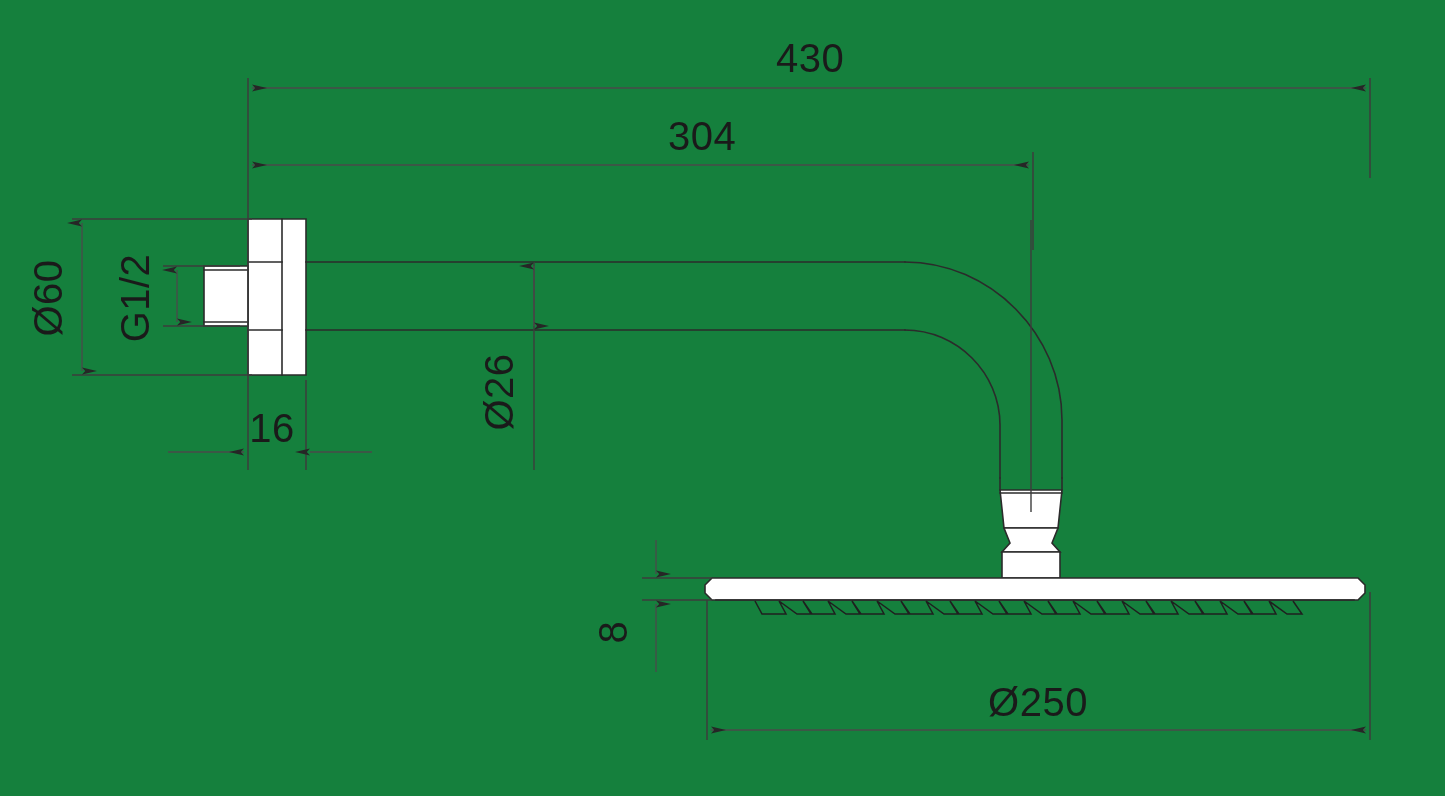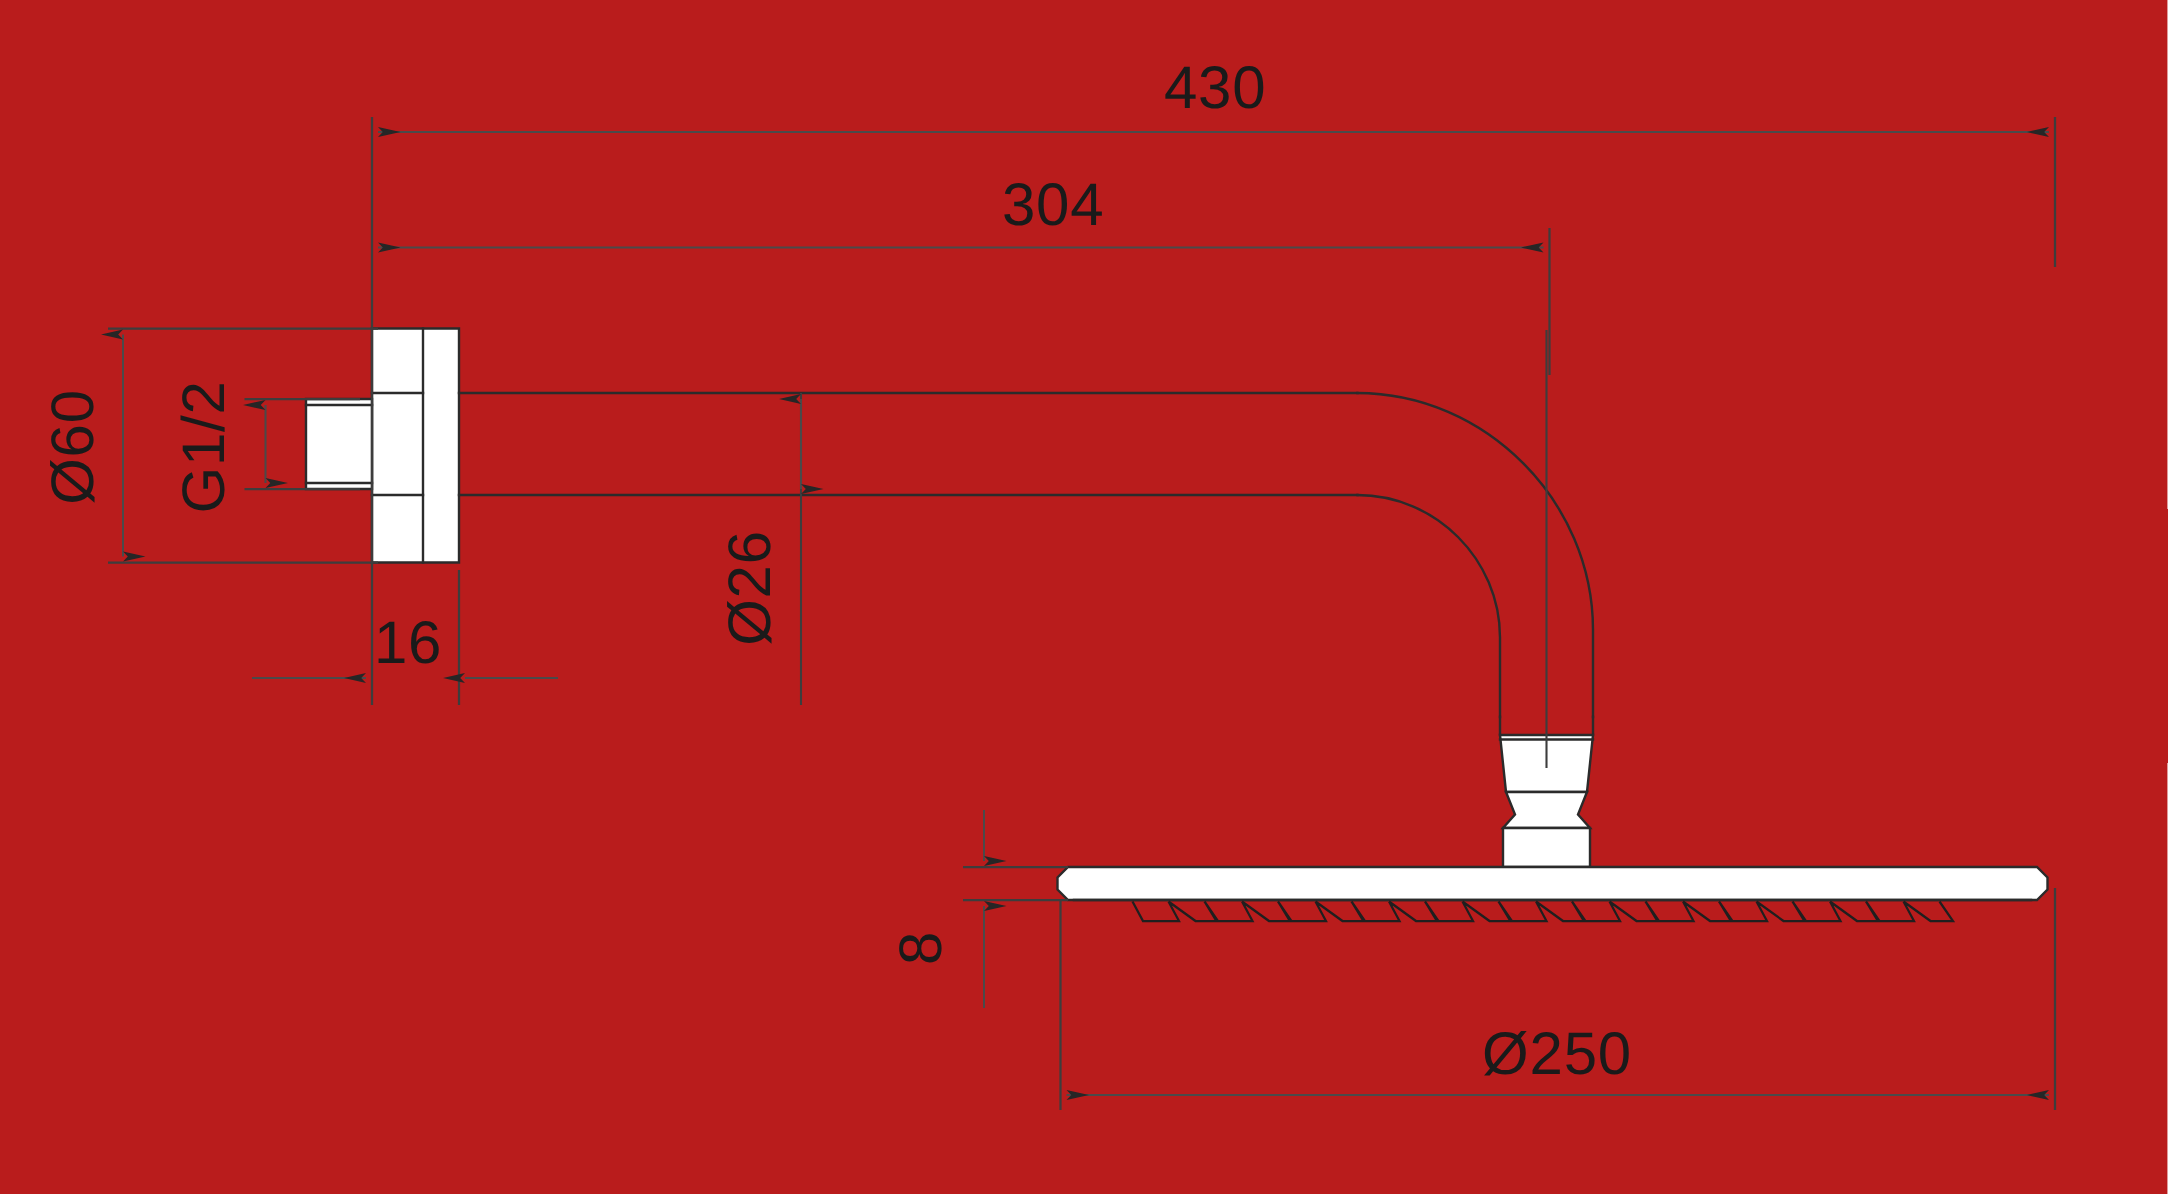--- a/index.html
+++ b/index.html
@@ -8,21 +8,21 @@
     padding: 0;
     background: #ffffff;
   }
   body {
     font-family: "Liberation Sans", sans-serif;
   }
   #drawing-root {
     position: relative;
     width: 1445px;
     height: 796px;
-    background: #b91c1c;
+    background: #15803d;
     overflow: hidden;
   }
   svg#cad {
     display: block;
     width: 1445px;
     height: 796px;
   }
   .part-line {
     fill: none;
     stroke: #2b2b2b;

